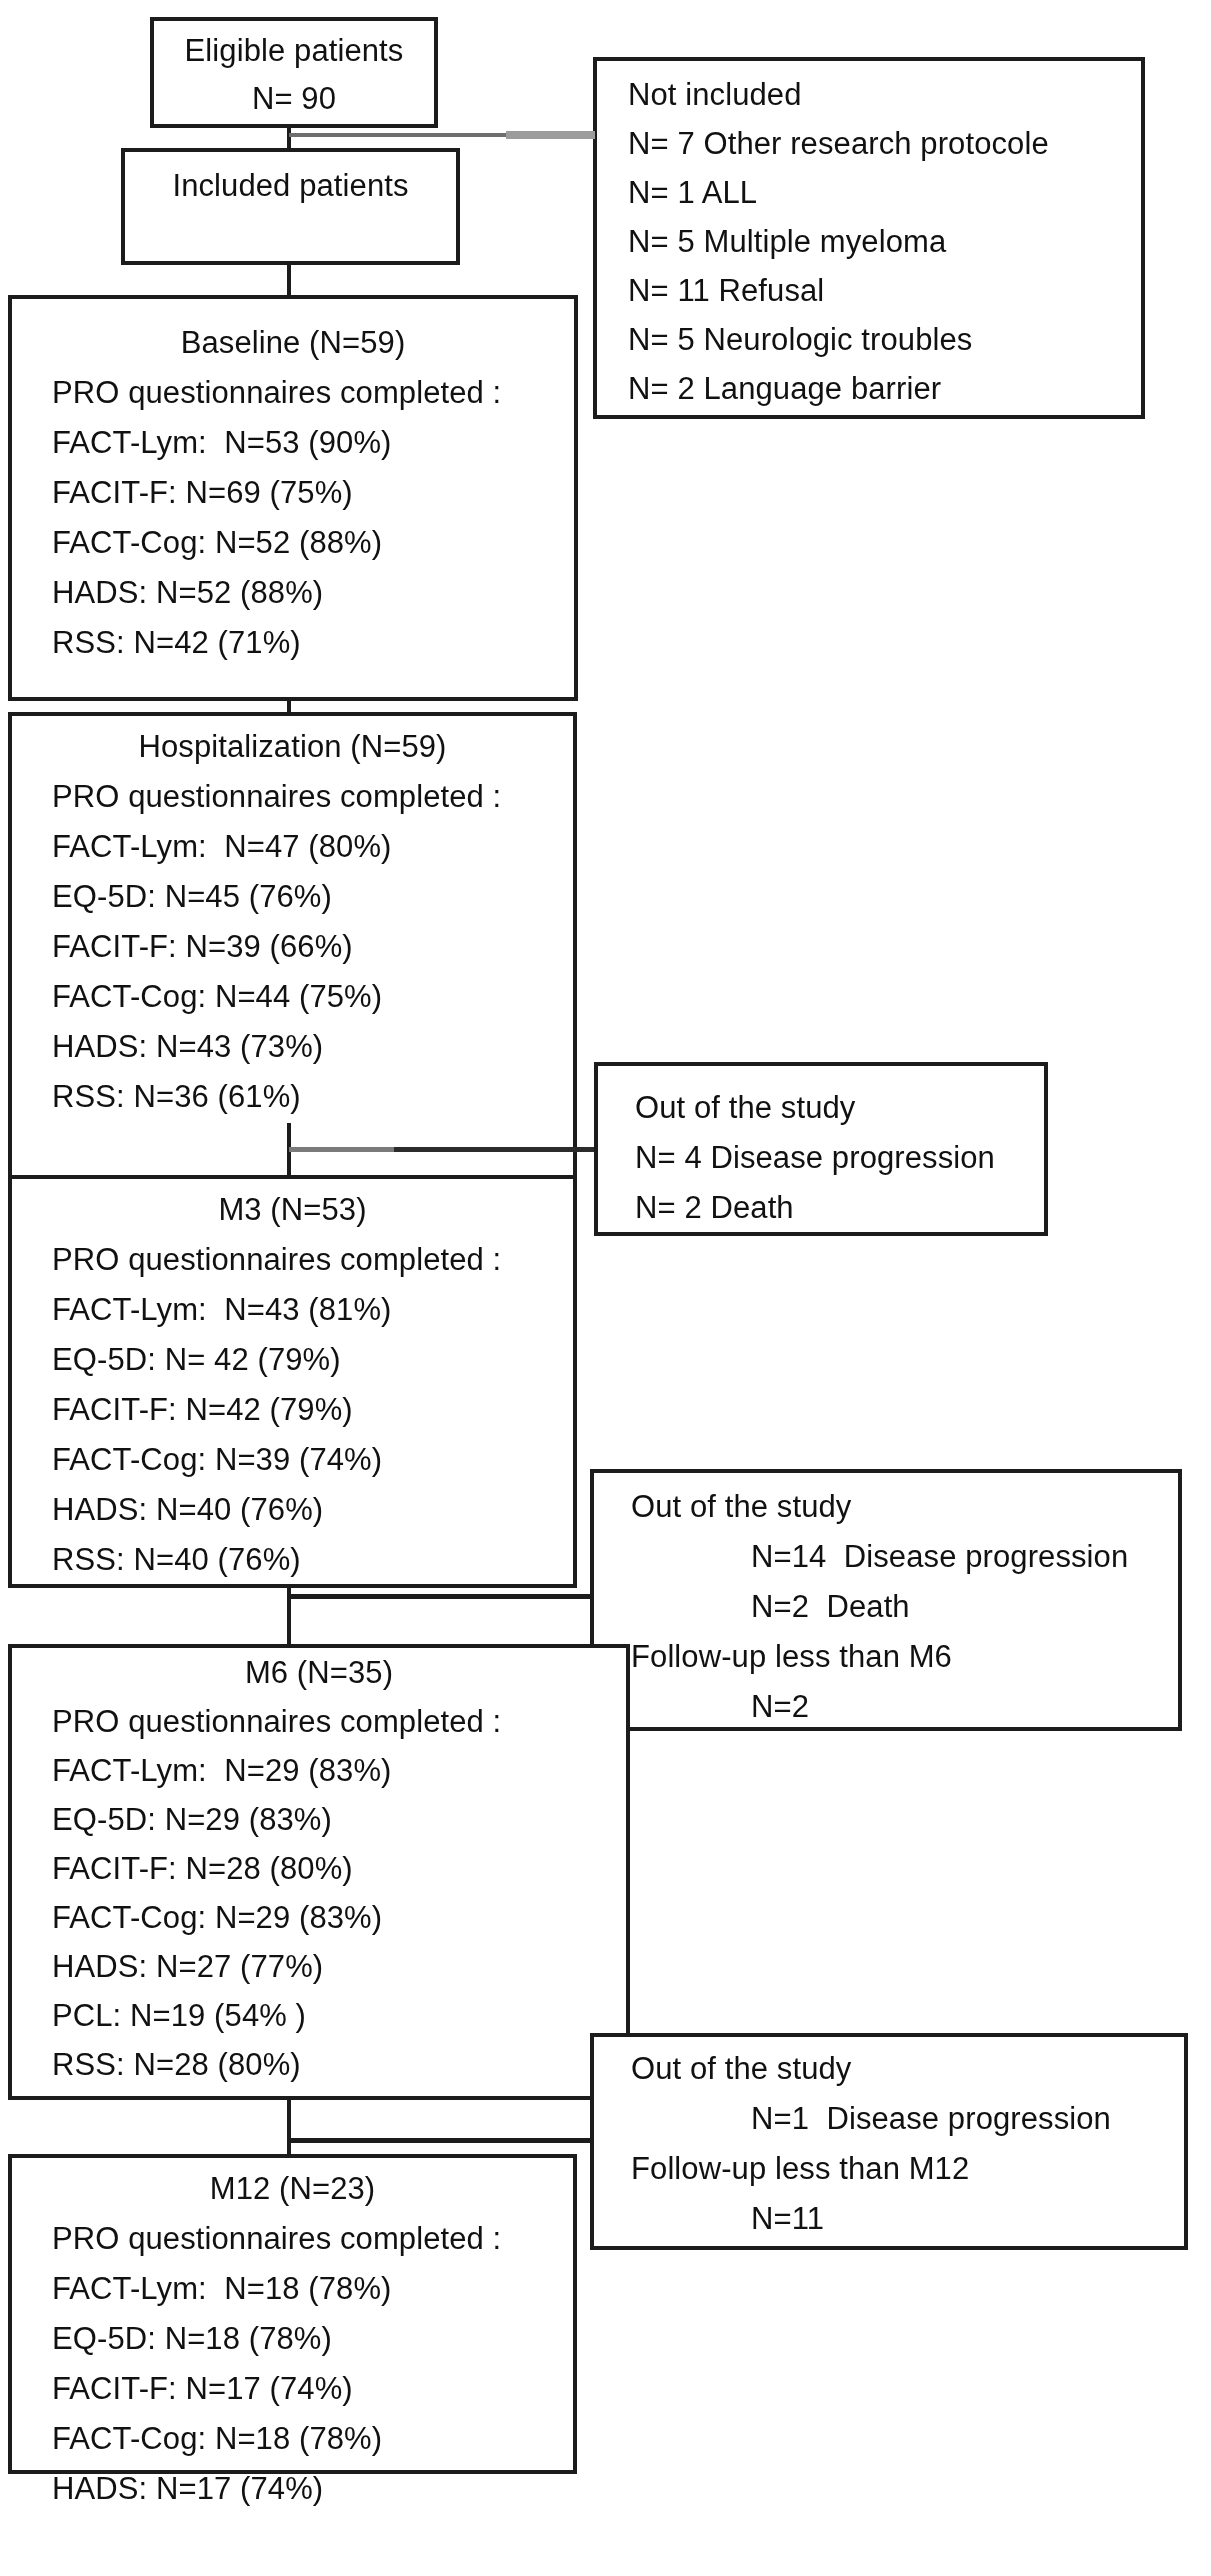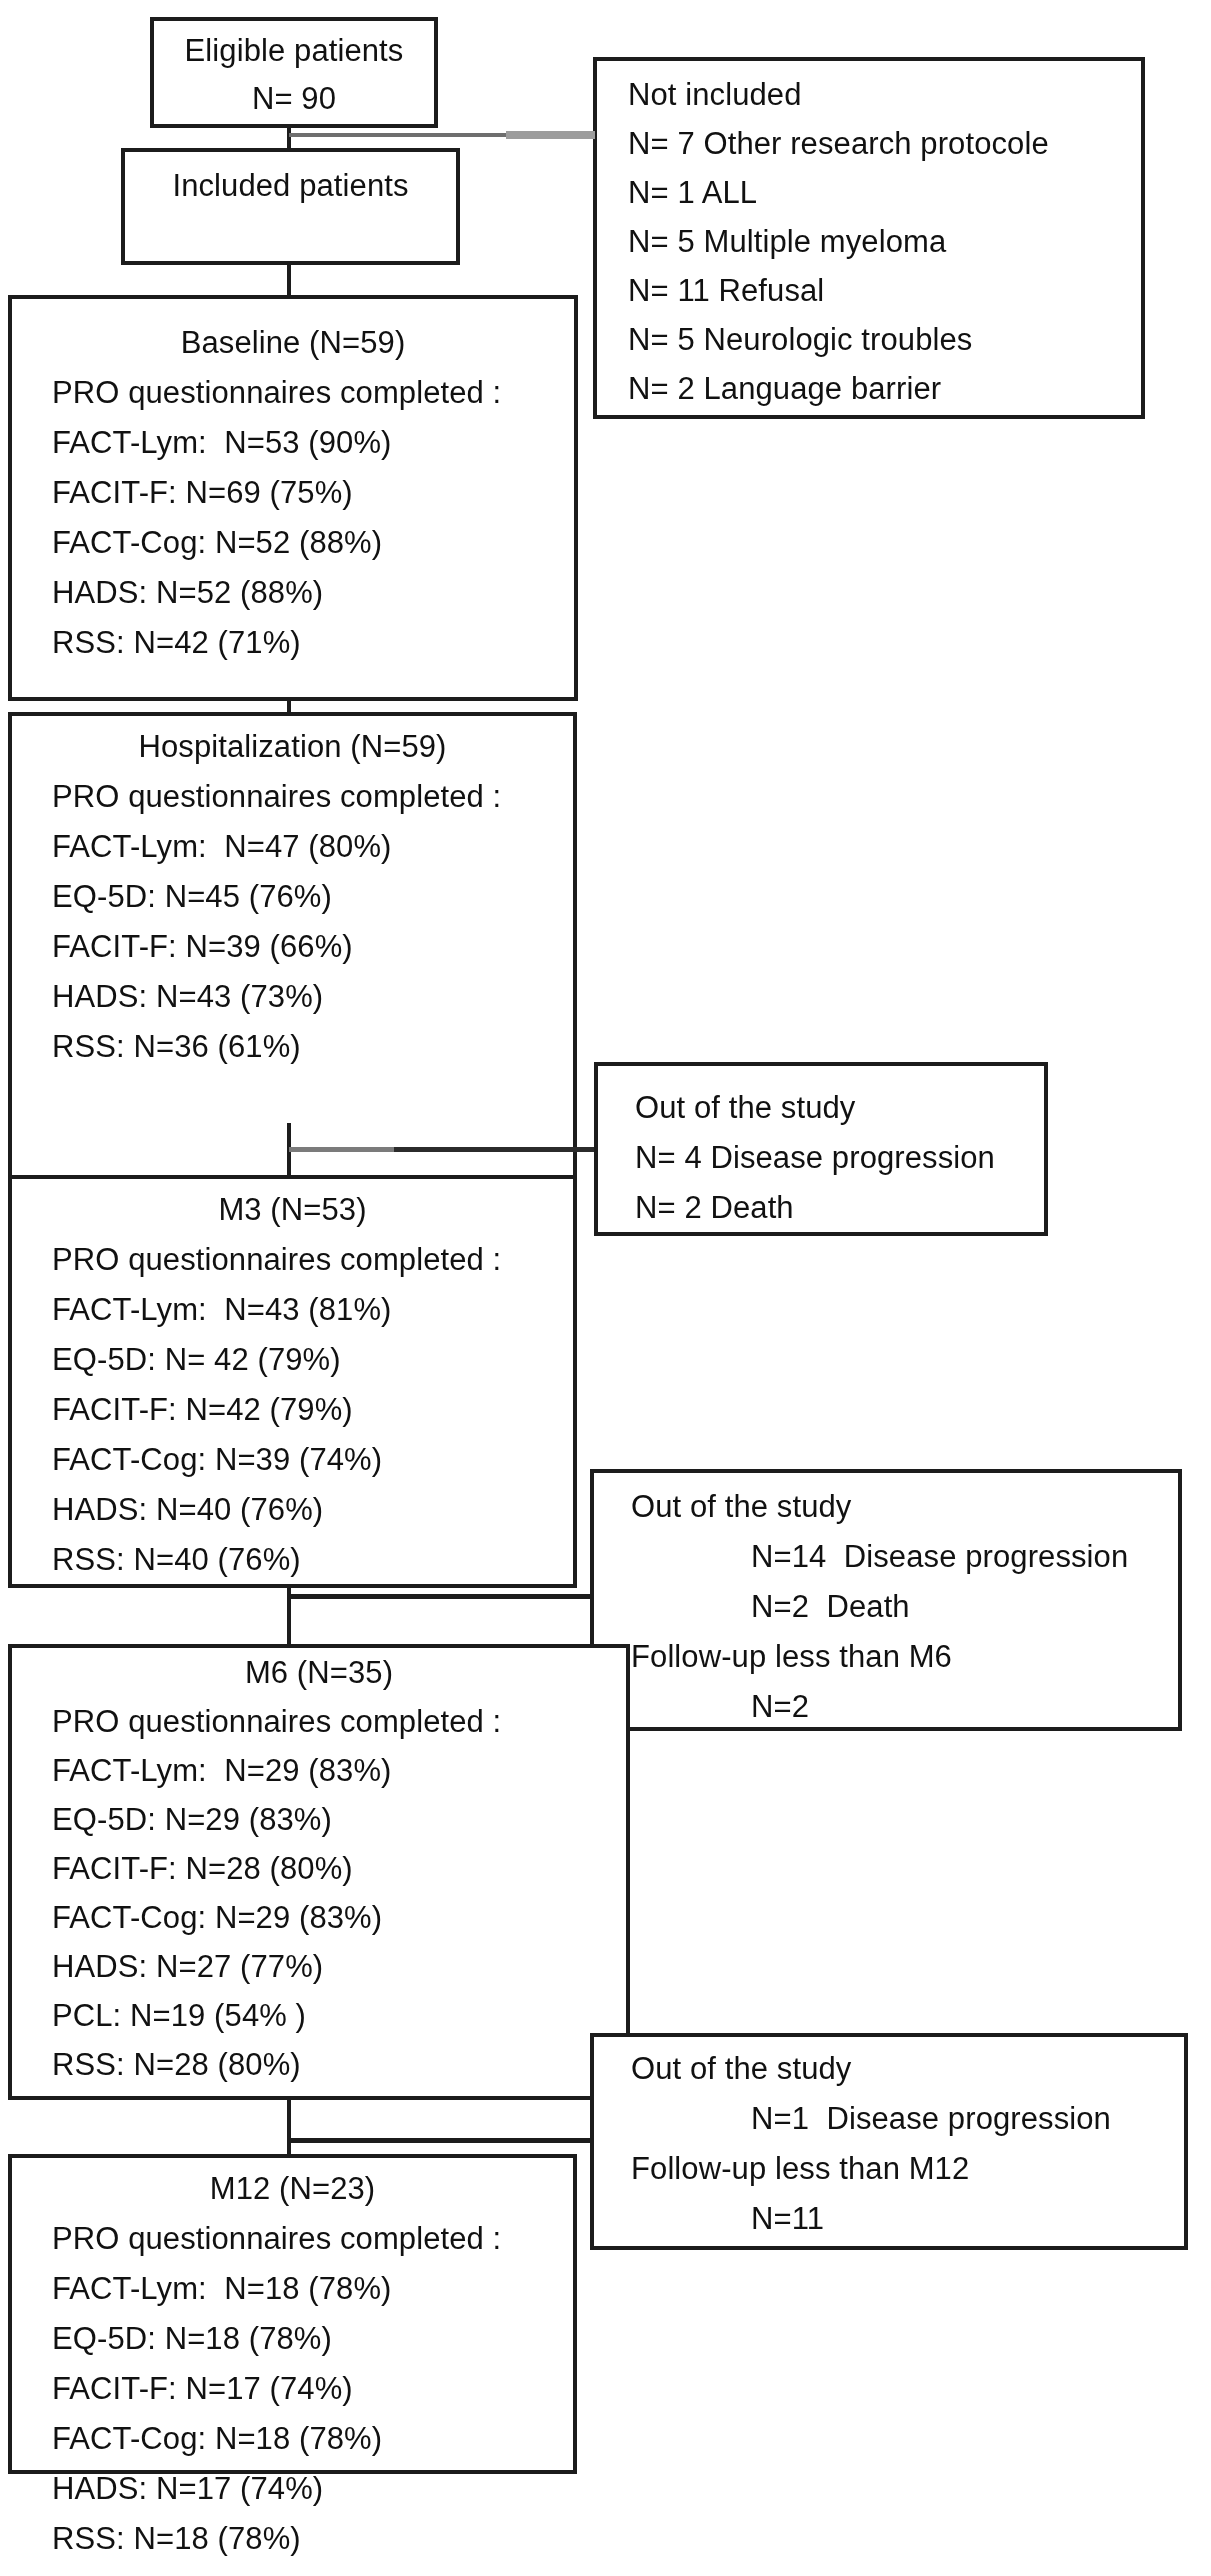--- a/index.html
+++ b/index.html
@@ -96,20 +96,21 @@
       <div class="line">HADS: N=52 (88%)</div>
       <div class="line">RSS: N=42 (71%)</div>
     </div>
 
   <div class="box" id="box-hospitalization">
       <div class="line center">Hospitalization (N=59)</div>
       <div class="line">PRO questionnaires completed :</div>
       <div class="line">FACT-Lym:  N=47 (80%)</div>
       <div class="line">EQ-5D: N=45 (76%)</div>
       <div class="line">FACIT-F: N=39 (66%)</div>
+      <div class="line">FACT-Cog: N=44 (75%)</div>
       <div class="line">HADS: N=43 (73%)</div>
       <div class="line">RSS: N=36 (61%)</div>
     </div>
 
   <div class="box" id="box-out1">
       <div class="line">Out of the study</div>
       <div class="line">N= 4 Disease progression</div>
       <div class="line">N= 2 Death</div>
     </div>
 
@@ -152,21 +153,20 @@
     </div>
 
   <div class="box" id="box-m12">
       <div class="line center">M12 (N=23)</div>
       <div class="line">PRO questionnaires completed :</div>
       <div class="line">FACT-Lym:  N=18 (78%)</div>
       <div class="line">EQ-5D: N=18 (78%)</div>
       <div class="line">FACIT-F: N=17 (74%)</div>
       <div class="line">FACT-Cog: N=18 (78%)</div>
       <div class="line">HADS: N=17 (74%)</div>
-      <div class="line">RSS: N=18 (78%)</div>
     </div>
 
   <div class="vline" id="v1"></div>
   <div class="vline" id="v2"></div>
   <div class="vline" id="v3"></div>
   <div class="vline" id="v4"></div>
   <div class="vline" id="v5"></div>
   <div class="vline" id="v6"></div>
 
   <div class="hline" id="branch1-a"></div>

